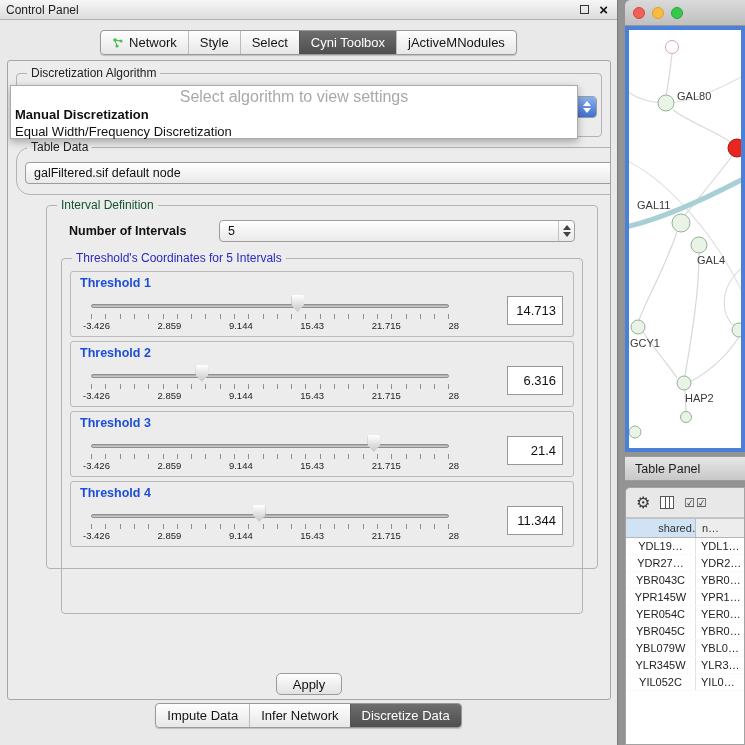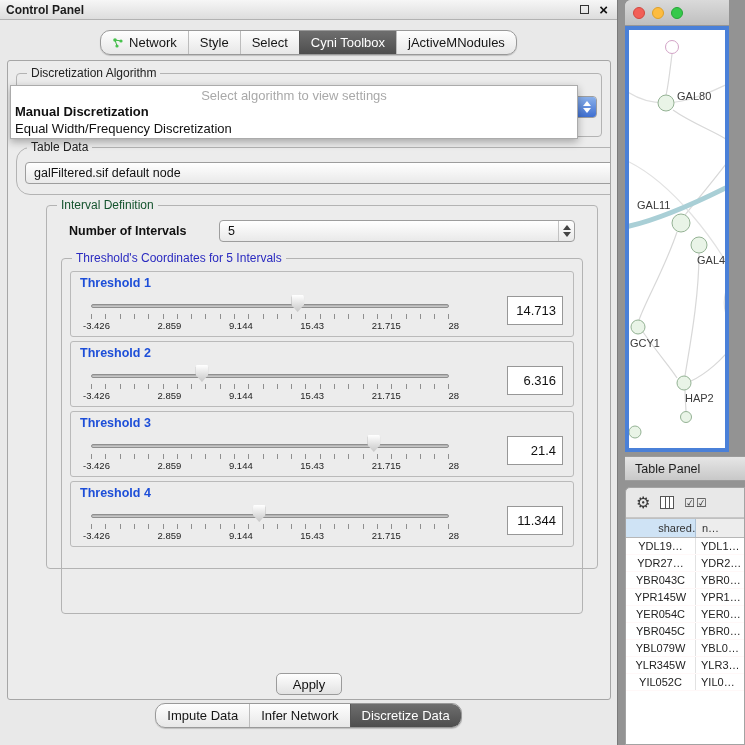--- a/index.html
+++ b/index.html
@@ -4,26 +4,26 @@
 <style>
   html,body{margin:0;padding:0;width:745px;height:745px;overflow:hidden;
     font-family:"Liberation Sans","DejaVu Sans",sans-serif;background:#939393;}
   *{box-sizing:border-box;}
 
   
   #control-window{position:absolute;left:0;top:0;width:618px;height:745px;
     background:#e9e9e9;border-right:1px solid #7a7a7a;}
   .titlebar{position:relative;height:20px;background:linear-gradient(#f6f6f6,#dddddd);
     border-bottom:1px solid #b2b2b2;}
-  .titlebar .wtitle{position:absolute;left:6px;top:3px;font-size:12px;color:#1c1c1c;font-weight:bold;}
+  .titlebar .wtitle{position:absolute;left:6px;top:3px;font-size:12px;color:#1c1c1c;}
   .float-icon{position:absolute;right:28px;top:5px;width:9px;height:9px;border:1.5px solid #333;}
   .close-icon{position:absolute;right:9px;top:1px;font-size:15px;font-weight:bold;color:#111;line-height:18px;}
 
   .tabbar{position:absolute;left:0;top:30px;width:100%;display:flex;justify-content:center;}
-  .segmented{display:inline-flex;border:1px solid #999;border-radius:10px;overflow:hidden;
+  .segmented{display:inline-flex;border:1px solid #999;border-radius:4px;overflow:hidden;
     background:linear-gradient(#fefefe,#e7e7e7);box-shadow:0 1px 1px rgba(0,0,0,.18);}
   .seg{padding:4px 11px;font-size:13px;color:#151515;border-left:1px solid #bcbcbc;
     display:flex;align-items:center;gap:5px;cursor:default;white-space:nowrap;}
   .seg:first-child{border-left:none;}
   .seg.selected{background:linear-gradient(#6e6e6e,#4e4e4e);color:#fff;border-left-color:#555;}
 
   .mainpanel{position:absolute;left:7px;top:60px;width:604px;height:640px;
     background:#ececec;border:1px solid #a6a6a6;border-radius:3px;overflow:hidden;}
 
   .groupbox{position:absolute;border:1px solid #b3b3b3;border-radius:4px;}
@@ -42,21 +42,21 @@
     border-bottom:5px solid #444;}
   .tri-down{width:0;height:0;border-left:4px solid transparent;border-right:4px solid transparent;
     border-top:5px solid #444;}
   .stepper.blue{background:linear-gradient(#8ab0ea,#3f6fd1);border-radius:0 3px 3px 0;border-left:none;width:18px;}
   .stepper.blue .tri-up{border-bottom-color:#fff;}
   .stepper.blue .tri-down{border-top-color:#fff;}
 
   
   .popup{position:absolute;left:2px;top:24px;width:568px;height:54px;background:#fff;
     border:1px solid #ababab;box-shadow:0 3px 8px rgba(0,0,0,.3);z-index:30;}
-  .popup-header{text-align:center;font-size:13px;color:#a9a9a9;padding-top:2px;}
+  .popup-header{text-align:center;font-size:16px;color:#a9a9a9;padding-top:2px;}
   .popup-item{font-size:13px;color:#111;padding:1px 4px;}
   .popup-item.bold{font-weight:bold;}
 
   
   .threshold-box{position:relative;height:66px;margin:0 8px 4px 8px;border:1px solid #bababa;
     border-radius:3px;background:#ececec;padding-top:4px;}
   .tlabel{font-size:12.5px;font-weight:bold;color:#1d4ed8;margin-left:9px;}
   .slider-row{display:flex;margin-top:4px;}
   .slider{position:relative;width:358px;height:38px;margin-left:20px;}
   .track{position:absolute;left:0;right:0;top:10px;height:4px;border:1px solid #8f8f8f;
@@ -79,21 +79,21 @@
   .vscroll{position:absolute;right:0;top:0;bottom:0;width:12px;background:#f2f2f2;border-left:1px solid #d5d5d5;}
   .vscroll .vthumb{position:absolute;left:1px;right:1px;top:2px;height:26px;background:#bdbdbd;border-radius:5px;}
 
   .apply-btn{position:absolute;left:50%;transform:translateX(-50%);top:612px;width:66px;height:22px;
     background:linear-gradient(#fefefe,#e2e2e2);border:1px solid #9b9b9b;border-radius:5px;
     font-size:13px;color:#111;font-family:inherit;}
 
   .bottombar{position:absolute;left:0;top:703px;width:100%;display:flex;justify-content:center;}
 
   
-  #network-window{position:absolute;left:625px;top:0;width:104px;height:452px;
+  #network-window{position:absolute;left:625px;top:0;width:120px;height:452px;
     border-radius:6px 0 0 0;overflow:hidden;background:#cfcfcf;}
   .mac-titlebar{height:26px;background:linear-gradient(#dadada,#bfbfbf);
     border-bottom:1px solid #979797;display:flex;align-items:center;padding-left:8px;gap:7px;}
   .light{width:12px;height:12px;border-radius:50%;}
   .light.red{background:#f25f57;border:1px solid #d14840;}
   .light.yellow{background:#fdbc40;border:1px solid #dda029;}
   .light.green{background:#35c94b;border:1px solid #27a637;}
   .net-body{position:absolute;left:0;top:26px;right:0;bottom:0;border:4px solid #4a80d8;background:#fff;}
   .net-body svg{display:block;width:100%;height:100%;}
 

